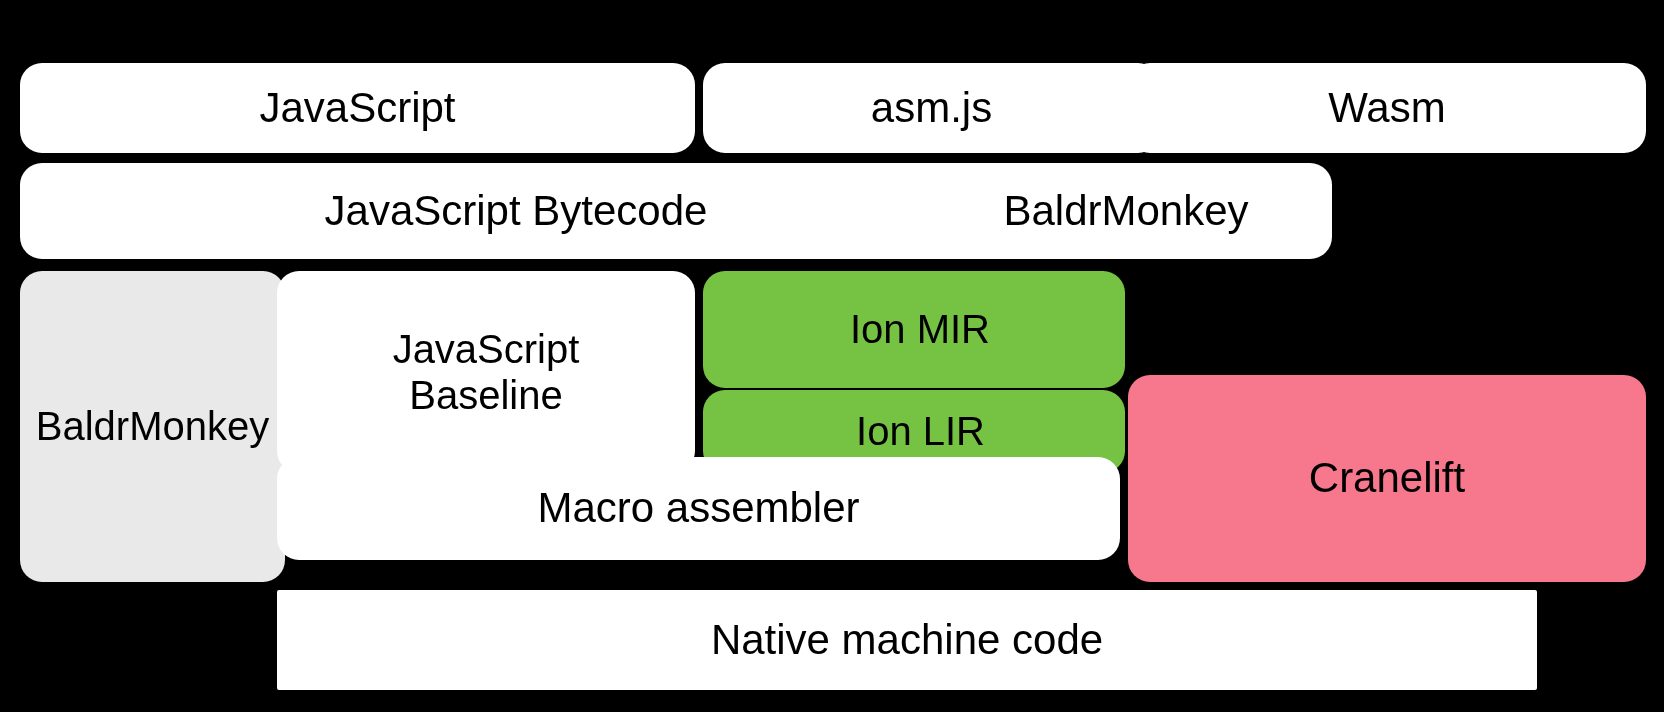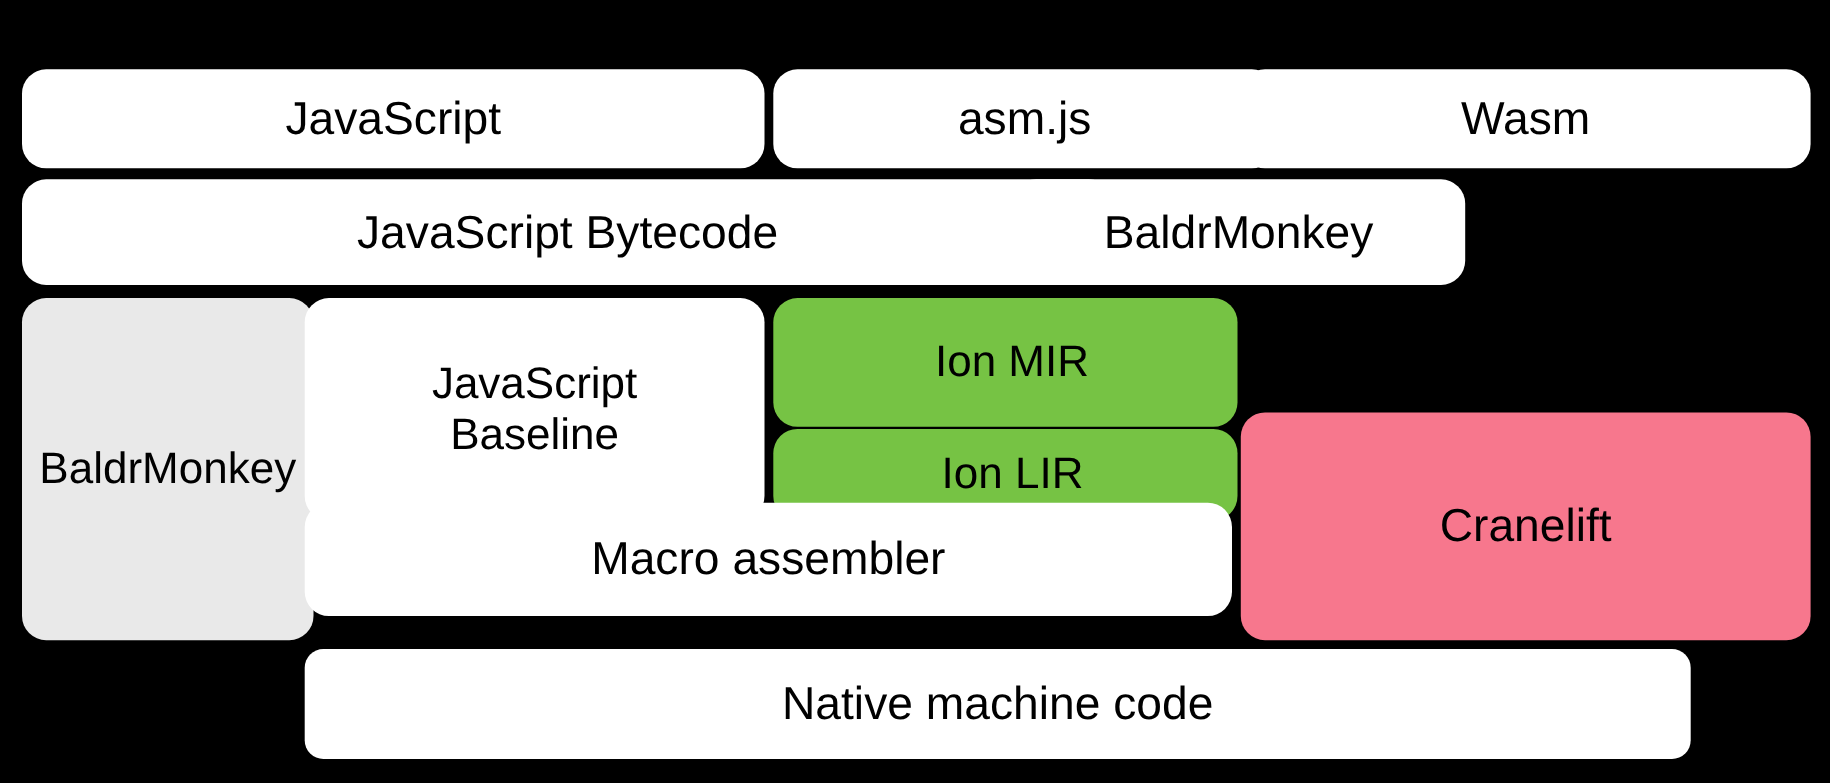--- a/index.html
+++ b/index.html
@@ -38,14 +38,14 @@
     <div class="node" style="left: 1128px; top: 18px; width: 518px; height: 90px; border-radius: 22px; background: rgb(255, 255, 255); color: rgb(0, 0, 0); font-size: 42px;">Wasm</div>
     <div class="node" style="left: 20px; top: 118px; width: 992px; height: 96px; border-radius: 22px; background: rgb(255, 255, 255); color: rgb(0, 0, 0); font-size: 42px;">JavaScript Bytecode</div>
     <div class="node" style="left: 920px; top: 118px; width: 412px; height: 96px; border-radius: 22px; background: rgb(255, 255, 255); color: rgb(0, 0, 0); font-size: 42px;">BaldrMonkey</div>
     <div class="node" style="left: 20px; top: 226px; width: 265px; height: 311px; border-radius: 22px; background: rgb(233, 233, 233); color: rgb(0, 0, 0); font-size: 40px;">BaldrMonkey</div>
     <div class="node" style="left: 277px; top: 226px; width: 418px; height: 202px; border-radius: 22px; background: rgb(255, 255, 255); color: rgb(0, 0, 0); font-size: 40px;">JavaScript
 Baseline</div>
     <div class="node" style="left: 703px; top: 226px; width: 422px; height: 117px; border-radius: 22px; background: rgb(118, 195, 68); color: rgb(0, 0, 0); font-size: 40px; padding-left: 12px;">Ion MIR</div>
     <div class="node" style="left: 703px; top: 345px; width: 422px; height: 83px; border-radius: 22px; background: rgb(118, 195, 68); color: rgb(0, 0, 0); font-size: 40px; padding-left: 13px;">Ion LIR</div>
     <div class="node" style="left: 1128px; top: 330px; width: 518px; height: 207px; border-radius: 22px; background: rgb(247, 119, 141); color: rgb(0, 0, 0); font-size: 42px; text-align: right;">Cranelift</div>
     <div class="node" style="left: 277px; top: 412px; width: 843px; height: 103px; border-radius: 22px; background: rgb(255, 255, 255); color: rgb(0, 0, 0); font-size: 42px;">Macro assembler</div>
-    <div class="node" style="left: 277px; top: 545px; width: 1260px; height: 100px; border-radius: 17px; background: rgb(255, 255, 255); color: rgb(0, 0, 0); font-size: 42px;">Native machine code</div>
+    <div class="node" style="left: 277px; top: 545px; width: 1260px; height: 100px; border-radius: 2px; background: rgb(255, 255, 255); color: rgb(0, 0, 0); font-size: 42px;">Native machine code</div>
   </div>
 
 </body></html>

